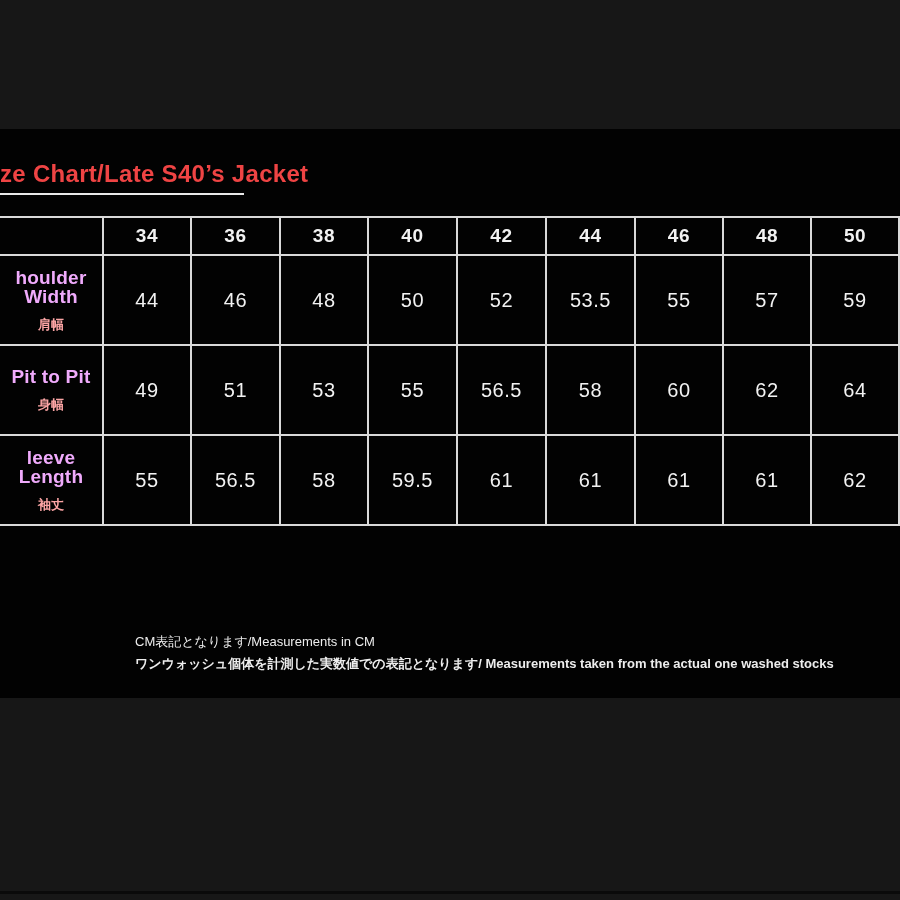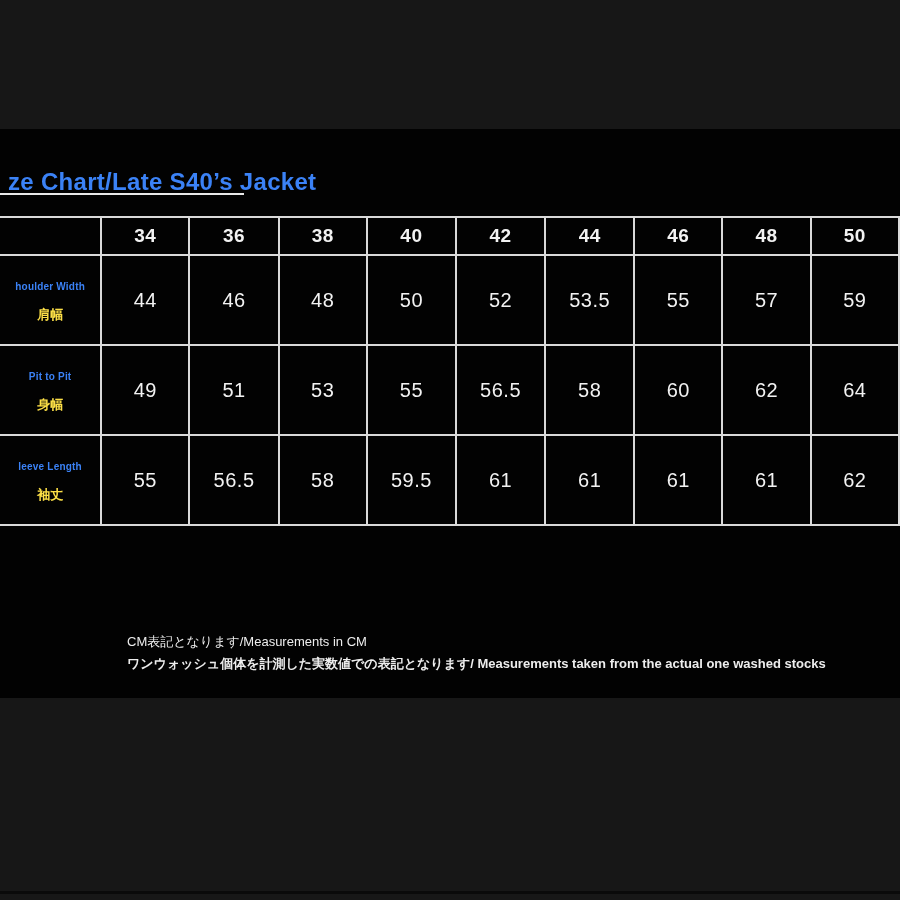--- a/index.html
+++ b/index.html
@@ -17,23 +17,23 @@
   }
   .band { position: absolute; left: 0; right: 0; background: #171717; }
   .band-top { top: 0; height: 129px; }
   .band-bottom { top: 698px; bottom: 0; }
   .band-bottom .bottom-line {
     position: absolute; left: 0; right: 0; top: 193px; height: 3px;
     background: #0a0a0a;
   }
   .page-title {
     position: absolute; top: 160px; left: 0;
-    margin: 8px;
+    margin: 0;
     font-size: 24px; font-weight: bold; letter-spacing: 0.3px;
-    color: #3b82f6;
+    color: #ef4444;
     white-space: nowrap;
   }
   .title-underline {
     position: absolute; top: 193px; left: 0;
     width: 244px; height: 2px;
     background: #e8e8e8;
   }
   table.size-table {
     position: absolute; top: 216px; left: 0;
     border-collapse: collapse;
@@ -46,24 +46,24 @@
     vertical-align: middle;
     padding: 6px;
     overflow: hidden;
   }
   table.size-table tr > *:first-child { border-left: none; }
   tr.header-row { height: 38px; }
   tr.header-row th { font-size: 19px; font-weight: bold; letter-spacing: 0.5px; }
   tr.data-row { height: 90px; }
   tr.data-row td { font-size: 20px; font-weight: 400; letter-spacing: 0.5px; }
   th.row-label { font-weight: bold; }
-  th.row-label .en { display: block; font-size: 10px; line-height: 19px; letter-spacing: 0.2px; color: #3b82f6; }
-  th.row-label .ja { display: block; font-size: 13px; line-height: 17px; margin-top: 10px; color: #fde047; }
+  th.row-label .en { display: block; font-size: 19px; line-height: 19px; letter-spacing: 0.2px; color: #f0abfc; }
+  th.row-label .ja { display: block; font-size: 13px; line-height: 17px; margin-top: 10px; color: #fca5a5; }
   .notes {
-    position: absolute; left: 127px; top: 635px;
+    position: absolute; left: 135px; top: 635px;
     color: #ededed;
   }
   .notes p {
     margin: 0; font-size: 13px; line-height: 14px;
     white-space: nowrap;
   }
   .notes p + p { margin-top: 8px; font-weight: bold; }
 </style>
 </head>
 <body>

